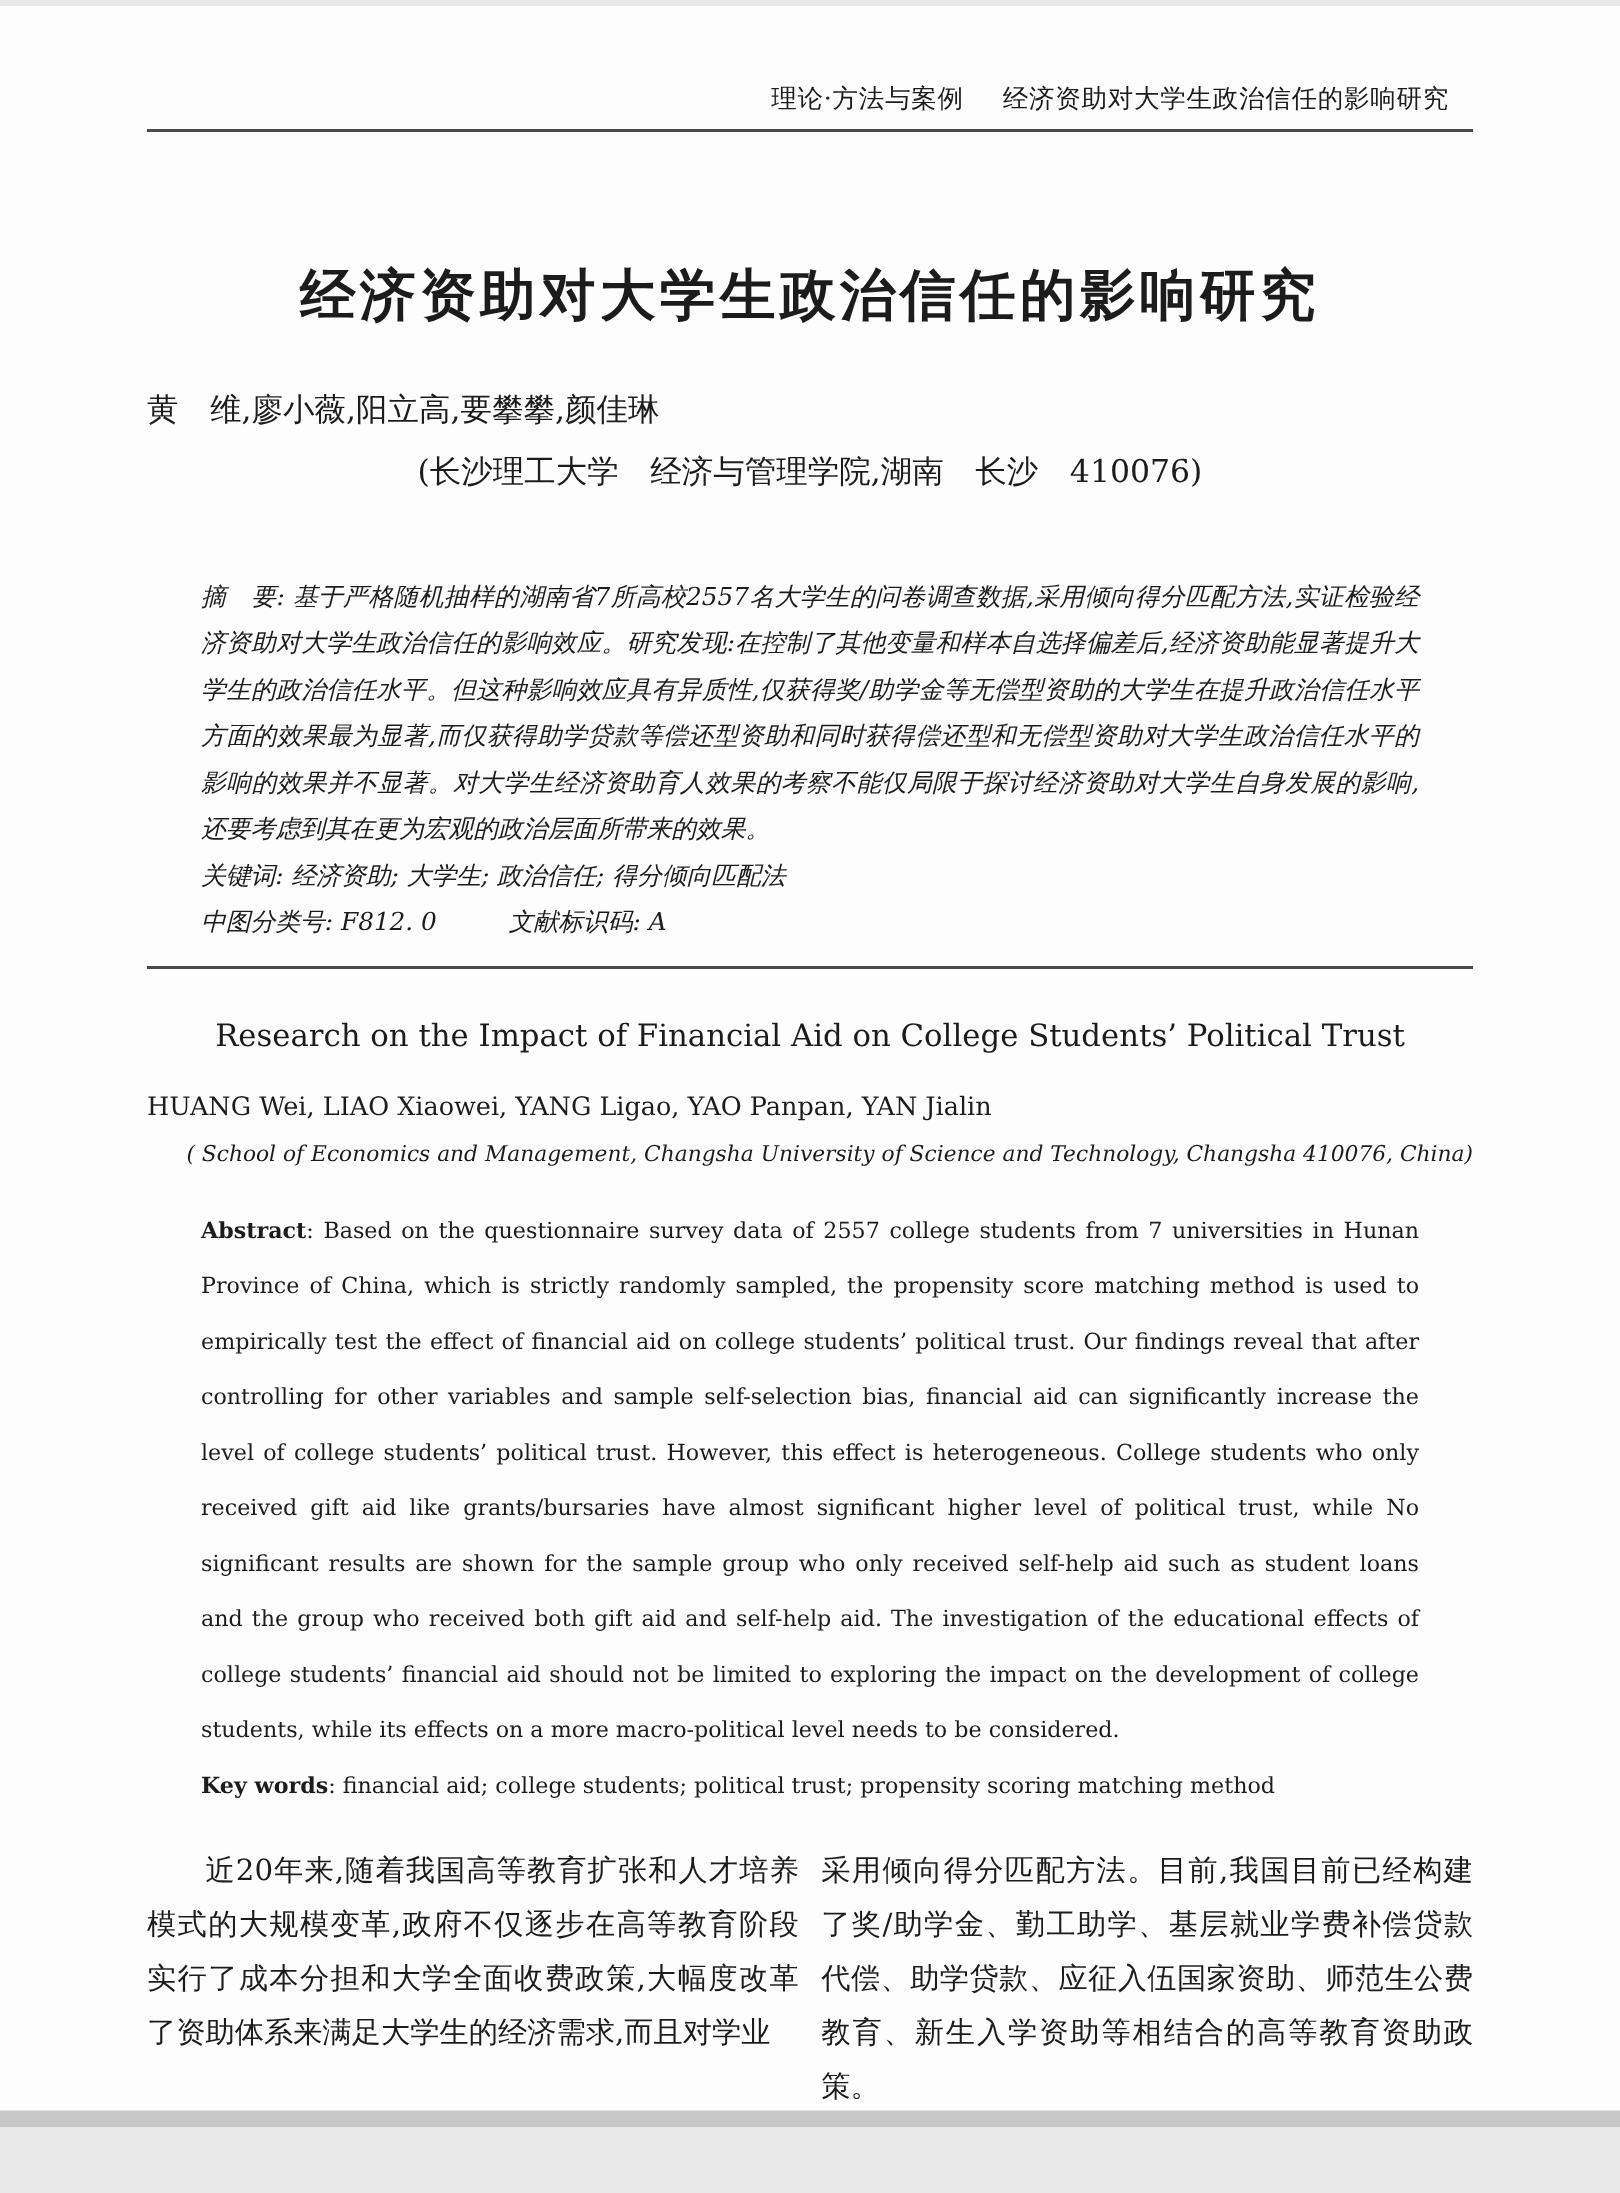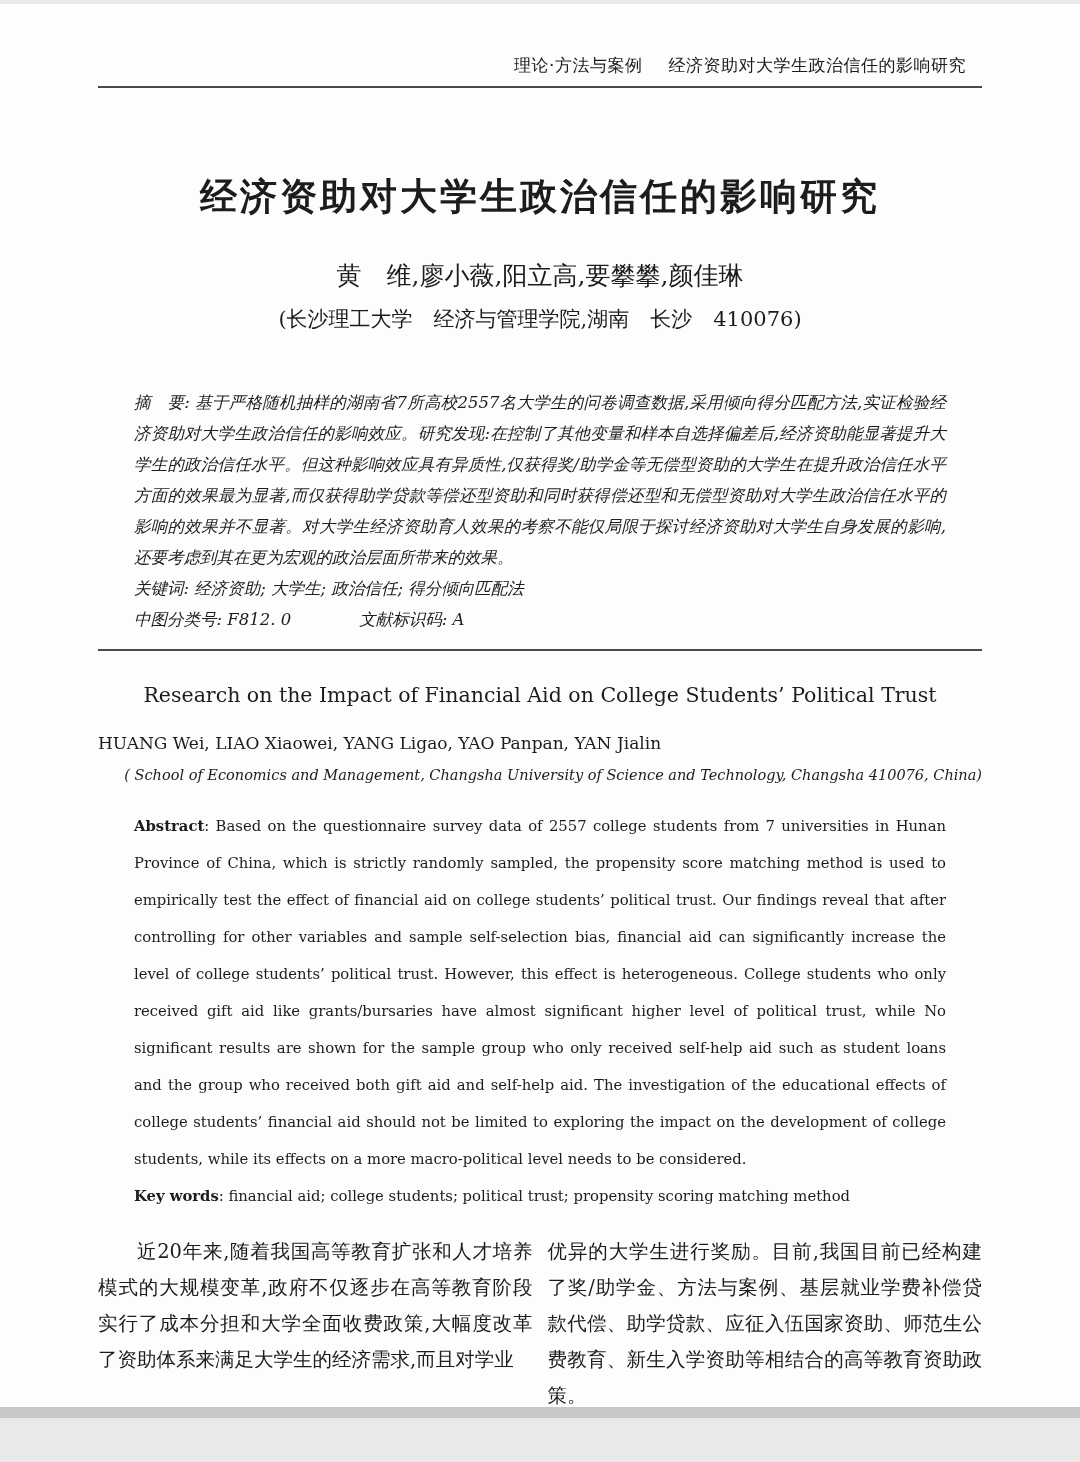--- a/index.html
+++ b/index.html
@@ -33,40 +33,40 @@
   
   .title-cn {
     margin-top: 84px;
     text-align: center;
     font-size: 37px;
     font-weight: bold;
     letter-spacing: 3px;
   }
   .authors-cn {
     margin-top: 37px;
-    text-align: center;
-    font-size: 25px;
+    text-align: left;
+    font-size: 21px;
   }
   .affil-cn {
     margin-top: 13px;
     text-align: center;
     font-size: 21px;
   }
 
   
   .abstract-cn {
     margin: 54px 36px 0 36px;
     font-size: 16.5px;
     line-height: 31px;
     text-align: justify;
     font-style: italic;
   }
   .abstract-cn p { text-align: justify; }
   .kw-line { margin-top: 0; }
-  .clc-line { display: flex; gap: 68px; }
+  .clc-line { display: flex; gap: 48px; }
   .mid-rule {
     margin-top: 14px;
     border-bottom: 2px solid #4a4a4a;
   }
 
   
   .title-en {
     margin-top: 32px;
     text-align: center;
     font-size: 20.5px;
@@ -163,21 +163,21 @@
     <div class="abstract-en">
       <p><span class="bold-label">Abstract</span><span>: Based on the questionnaire survey data of 2557 college students from 7 universities in Hunan Province of China, which is strictly randomly sampled, the propensity score matching method is used to empirically test the effect of financial aid on college students’ political trust. Our findings reveal that after controlling for other variables and sample self-selection bias, financial aid can significantly increase the level of college students’ political trust. However, this effect is heterogeneous. College students who only received gift aid like grants/bursaries have almost significant higher level of political trust, while No significant results are shown for the sample group who only received self-help aid such as student loans and the group who received both gift aid and self-help aid. The investigation of the educational effects of college students’ financial aid should not be limited to exploring the impact on the development of college students, while its effects on a more macro-political level needs to be considered.</span></p>
       <p><span class="bold-label">Key words</span><span>: financial aid; college students; political trust; propensity scoring matching method</span></p>
     </div>
 
     <div class="body-cols">
       <div class="col">
         <p class="indent">近20年来,随着我国高等教育扩张和人才培养模式的大规模变革,政府不仅逐步在高等教育阶段实行了成本分担和大学全面收费政策,大幅度改革了资助体系来满足大学生的经济需求,而且对学业</p>
       </div>
       <div class="col">
-        <p>优异的大学生进行奖励。目前,我国目前已经构建了奖/助学金、方法与案例、基层就业学费补偿贷款代偿、助学贷款、应征入伍国家资助、师范生公费教育、新生入学资助等相结合的高等教育资助政策。</p>
+        <p>采用倾向得分匹配方法。目前,我国目前已经构建了奖/助学金、勤工助学、基层就业学费补偿贷款代偿、助学贷款、应征入伍国家资助、师范生公费教育、新生入学资助等相结合的高等教育资助政策。</p>
       </div>
     </div>
 
     <div class="foot-rule"></div>
     <div class="footnotes">
       <p>收稿日期: 2021 -09 -01　　修回日期: 2022 -01 -08</p>
 
     </div>
 
   </div>

